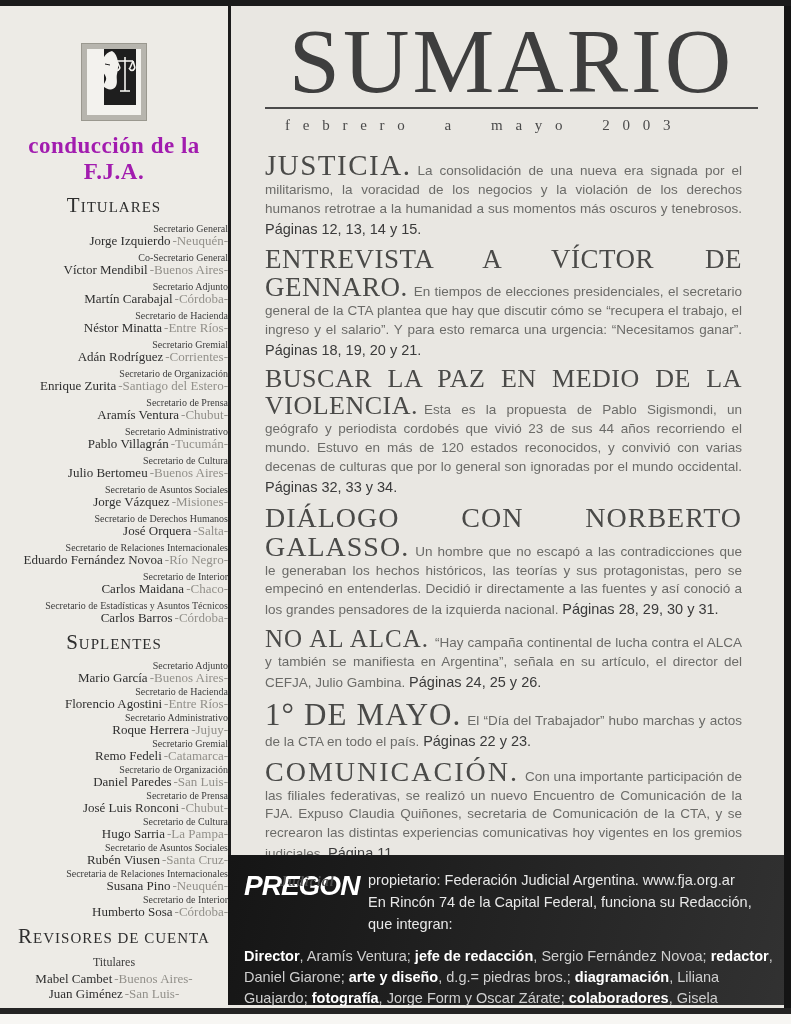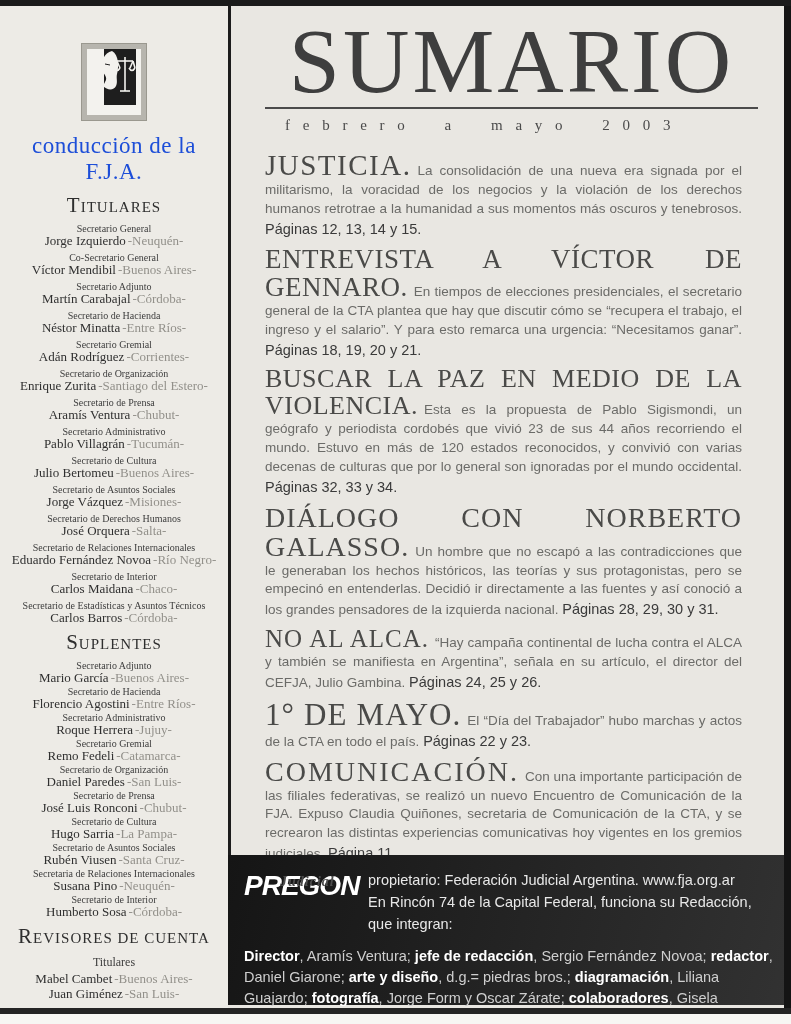--- a/index.html
+++ b/index.html
@@ -10,24 +10,24 @@
   .right-edge{position:absolute;top:6px;right:0;width:7px;height:1002px;background:#141414;}
   .bottom-rule{position:absolute;left:0;top:1008px;width:100%;height:6px;background:#242424;}
   .bottom-white{position:absolute;left:0;top:1014px;width:100%;height:10px;background:#f7f6f3;}
   .divider{position:absolute;left:228px;top:5px;width:3px;height:850px;background:#1c1c1c;}
 
   
   .sidebar{position:absolute;left:0;top:6px;width:228px;height:1002px;background:#edebe6;
            text-align:center;padding-top:38px;box-sizing:border-box;}
   .logo-frame{width:54px;height:66px;margin:0 auto;background:#f3f2ee;
               border:5px solid #b7b5ae;outline:1px solid #9a988f;}
-  .conduccion{font-size:23px;font-weight:400;color:#1d4ed8;margin:13px 4px 8px;letter-spacing:.5px;}
+  .conduccion{font-size:23px;font-weight:700;color:#a21caf;margin:13px 4px 8px;letter-spacing:.5px;}
   .list-title{font-weight:400;color:#2e2e2e;margin:5px 0 5px;letter-spacing:1px;font-size:15px;}
   .list-title::first-letter{font-size:21px;}
-  .entry{margin-bottom:4px;}
+  .entry{margin-bottom:4px;text-align:right;}
   .entry .role{font-size:10px;line-height:11px;color:#3c3c3c;}
   .name-line{font-size:13px;line-height:14px;}
   .name{color:#2f2f2f;}
   .region{color:#92908a;margin-left:2px;}
   .entries.tight .entry{margin-bottom:1px;}
   .sub-label{font-size:12px;line-height:13px;color:#3c3c3c;margin:7px 0 2px;font-weight:400;}
   .member-line{font-size:13px;line-height:15px;}
 
   
   main{position:absolute;left:231px;top:6px;width:553px;height:849px;box-sizing:border-box;

